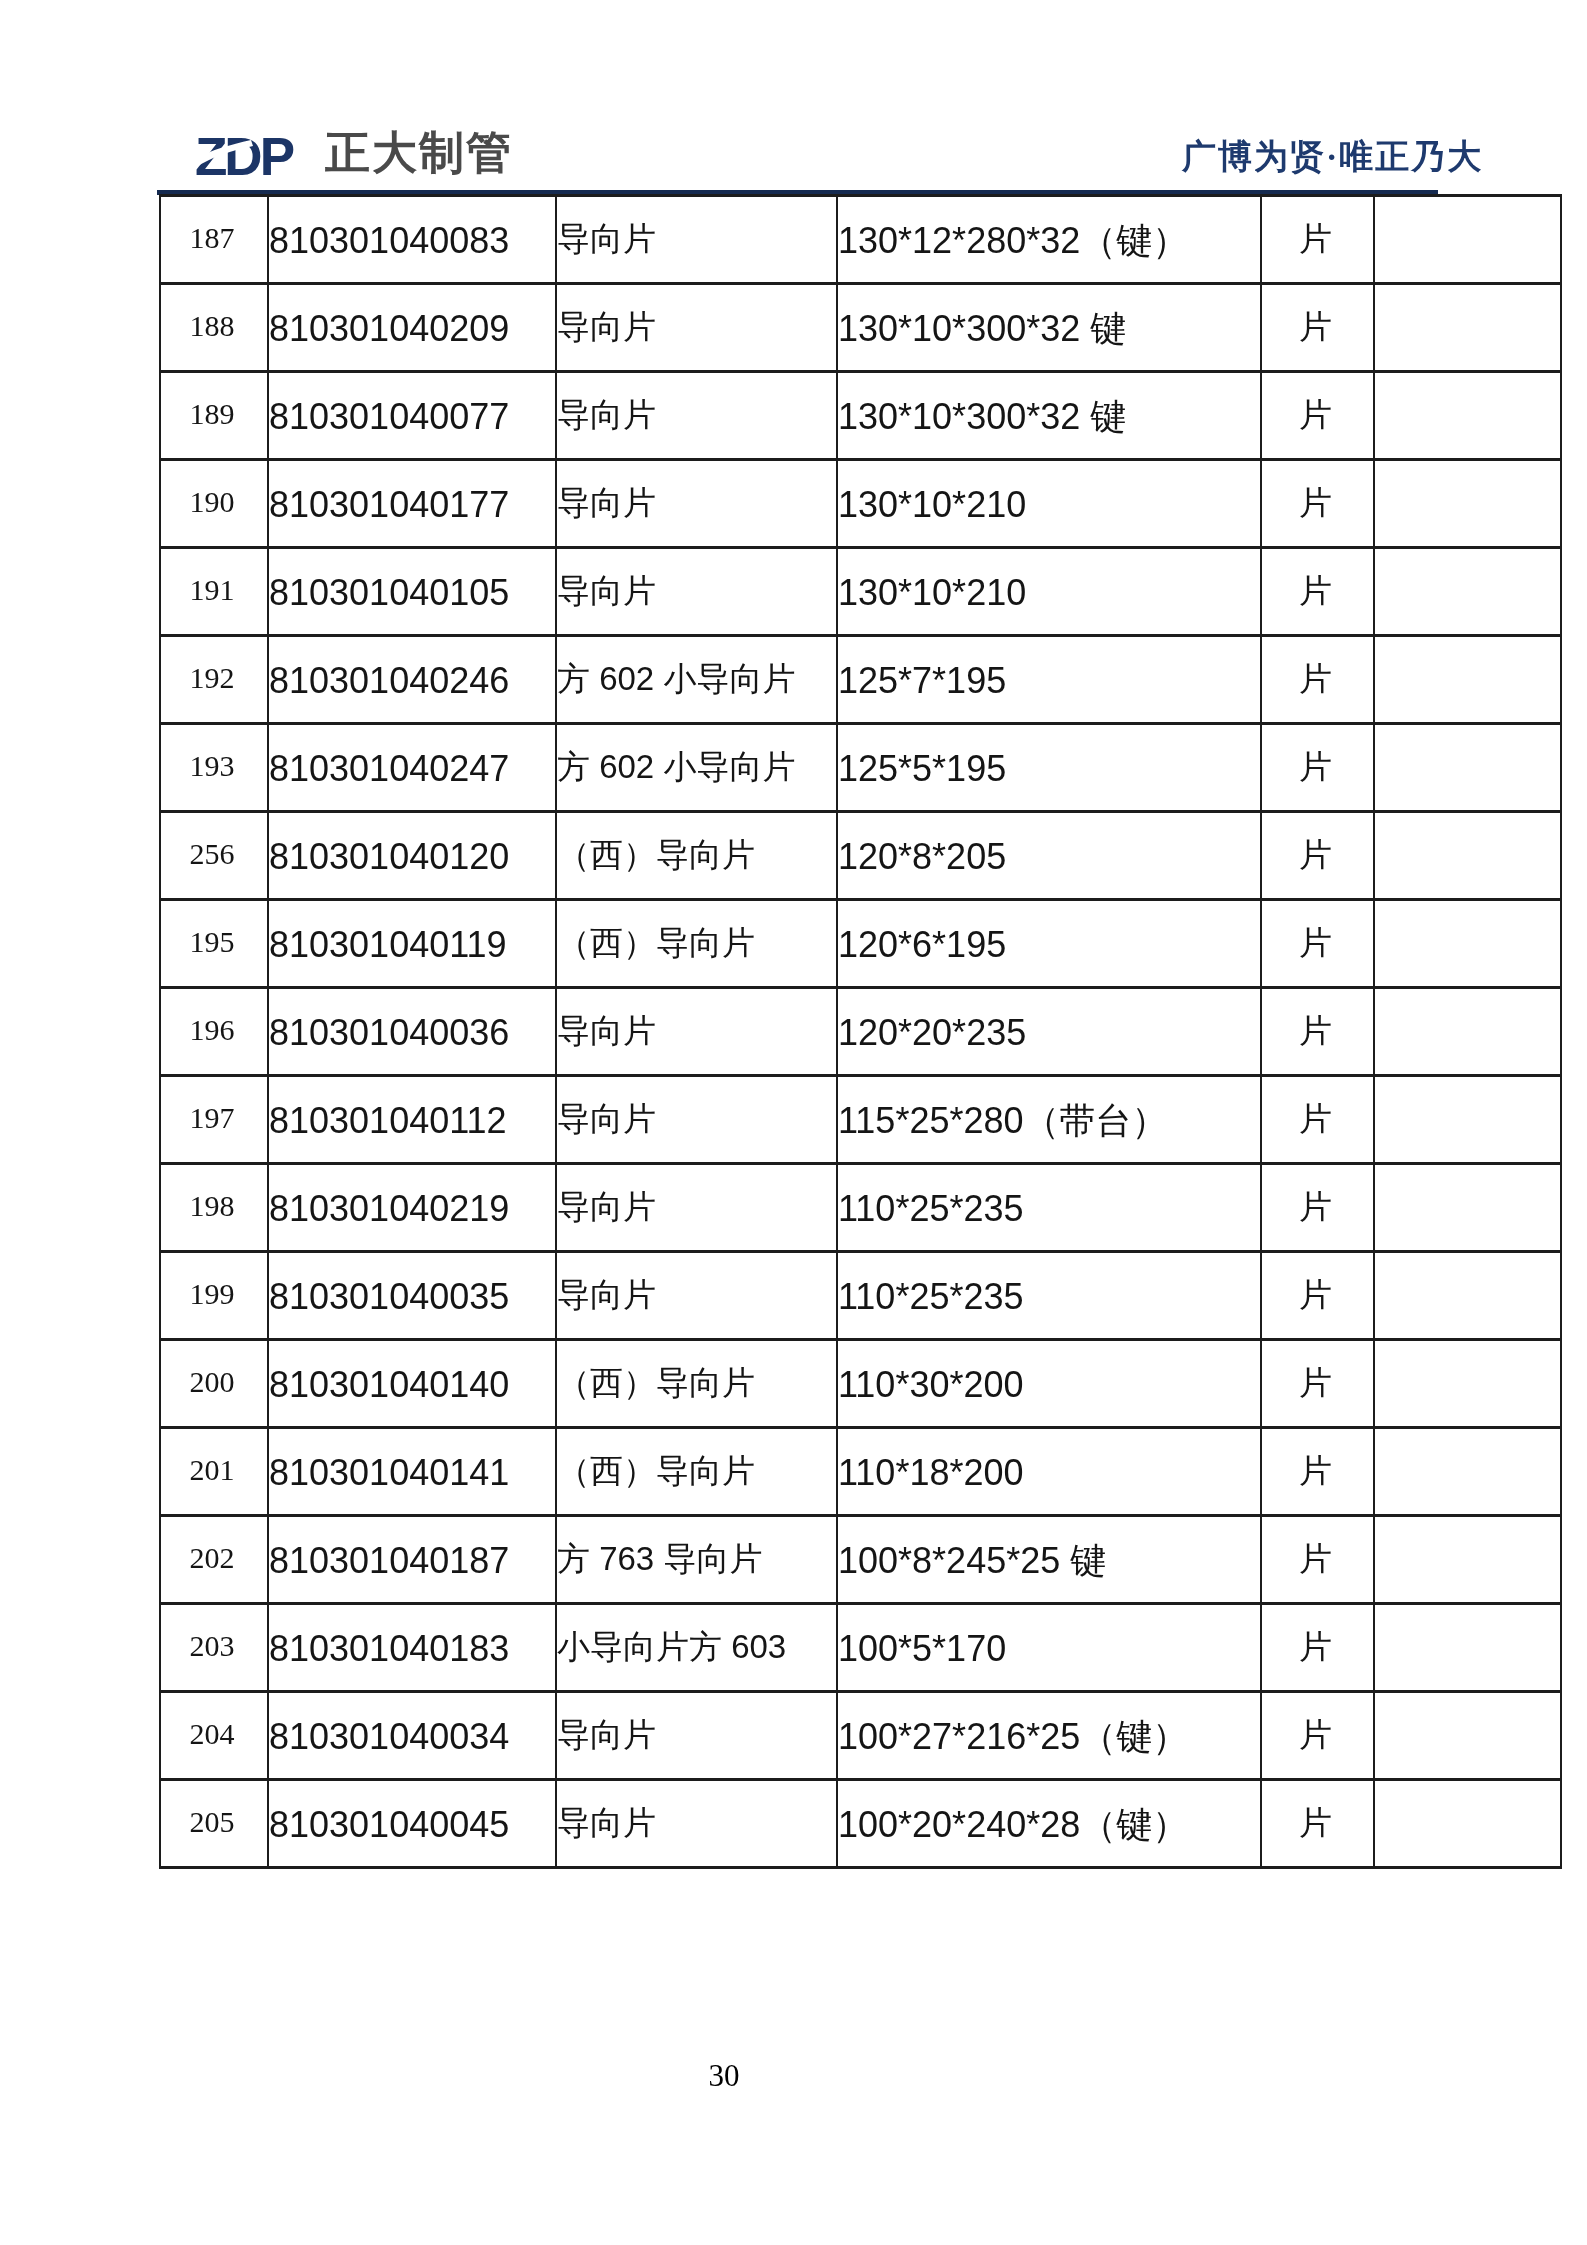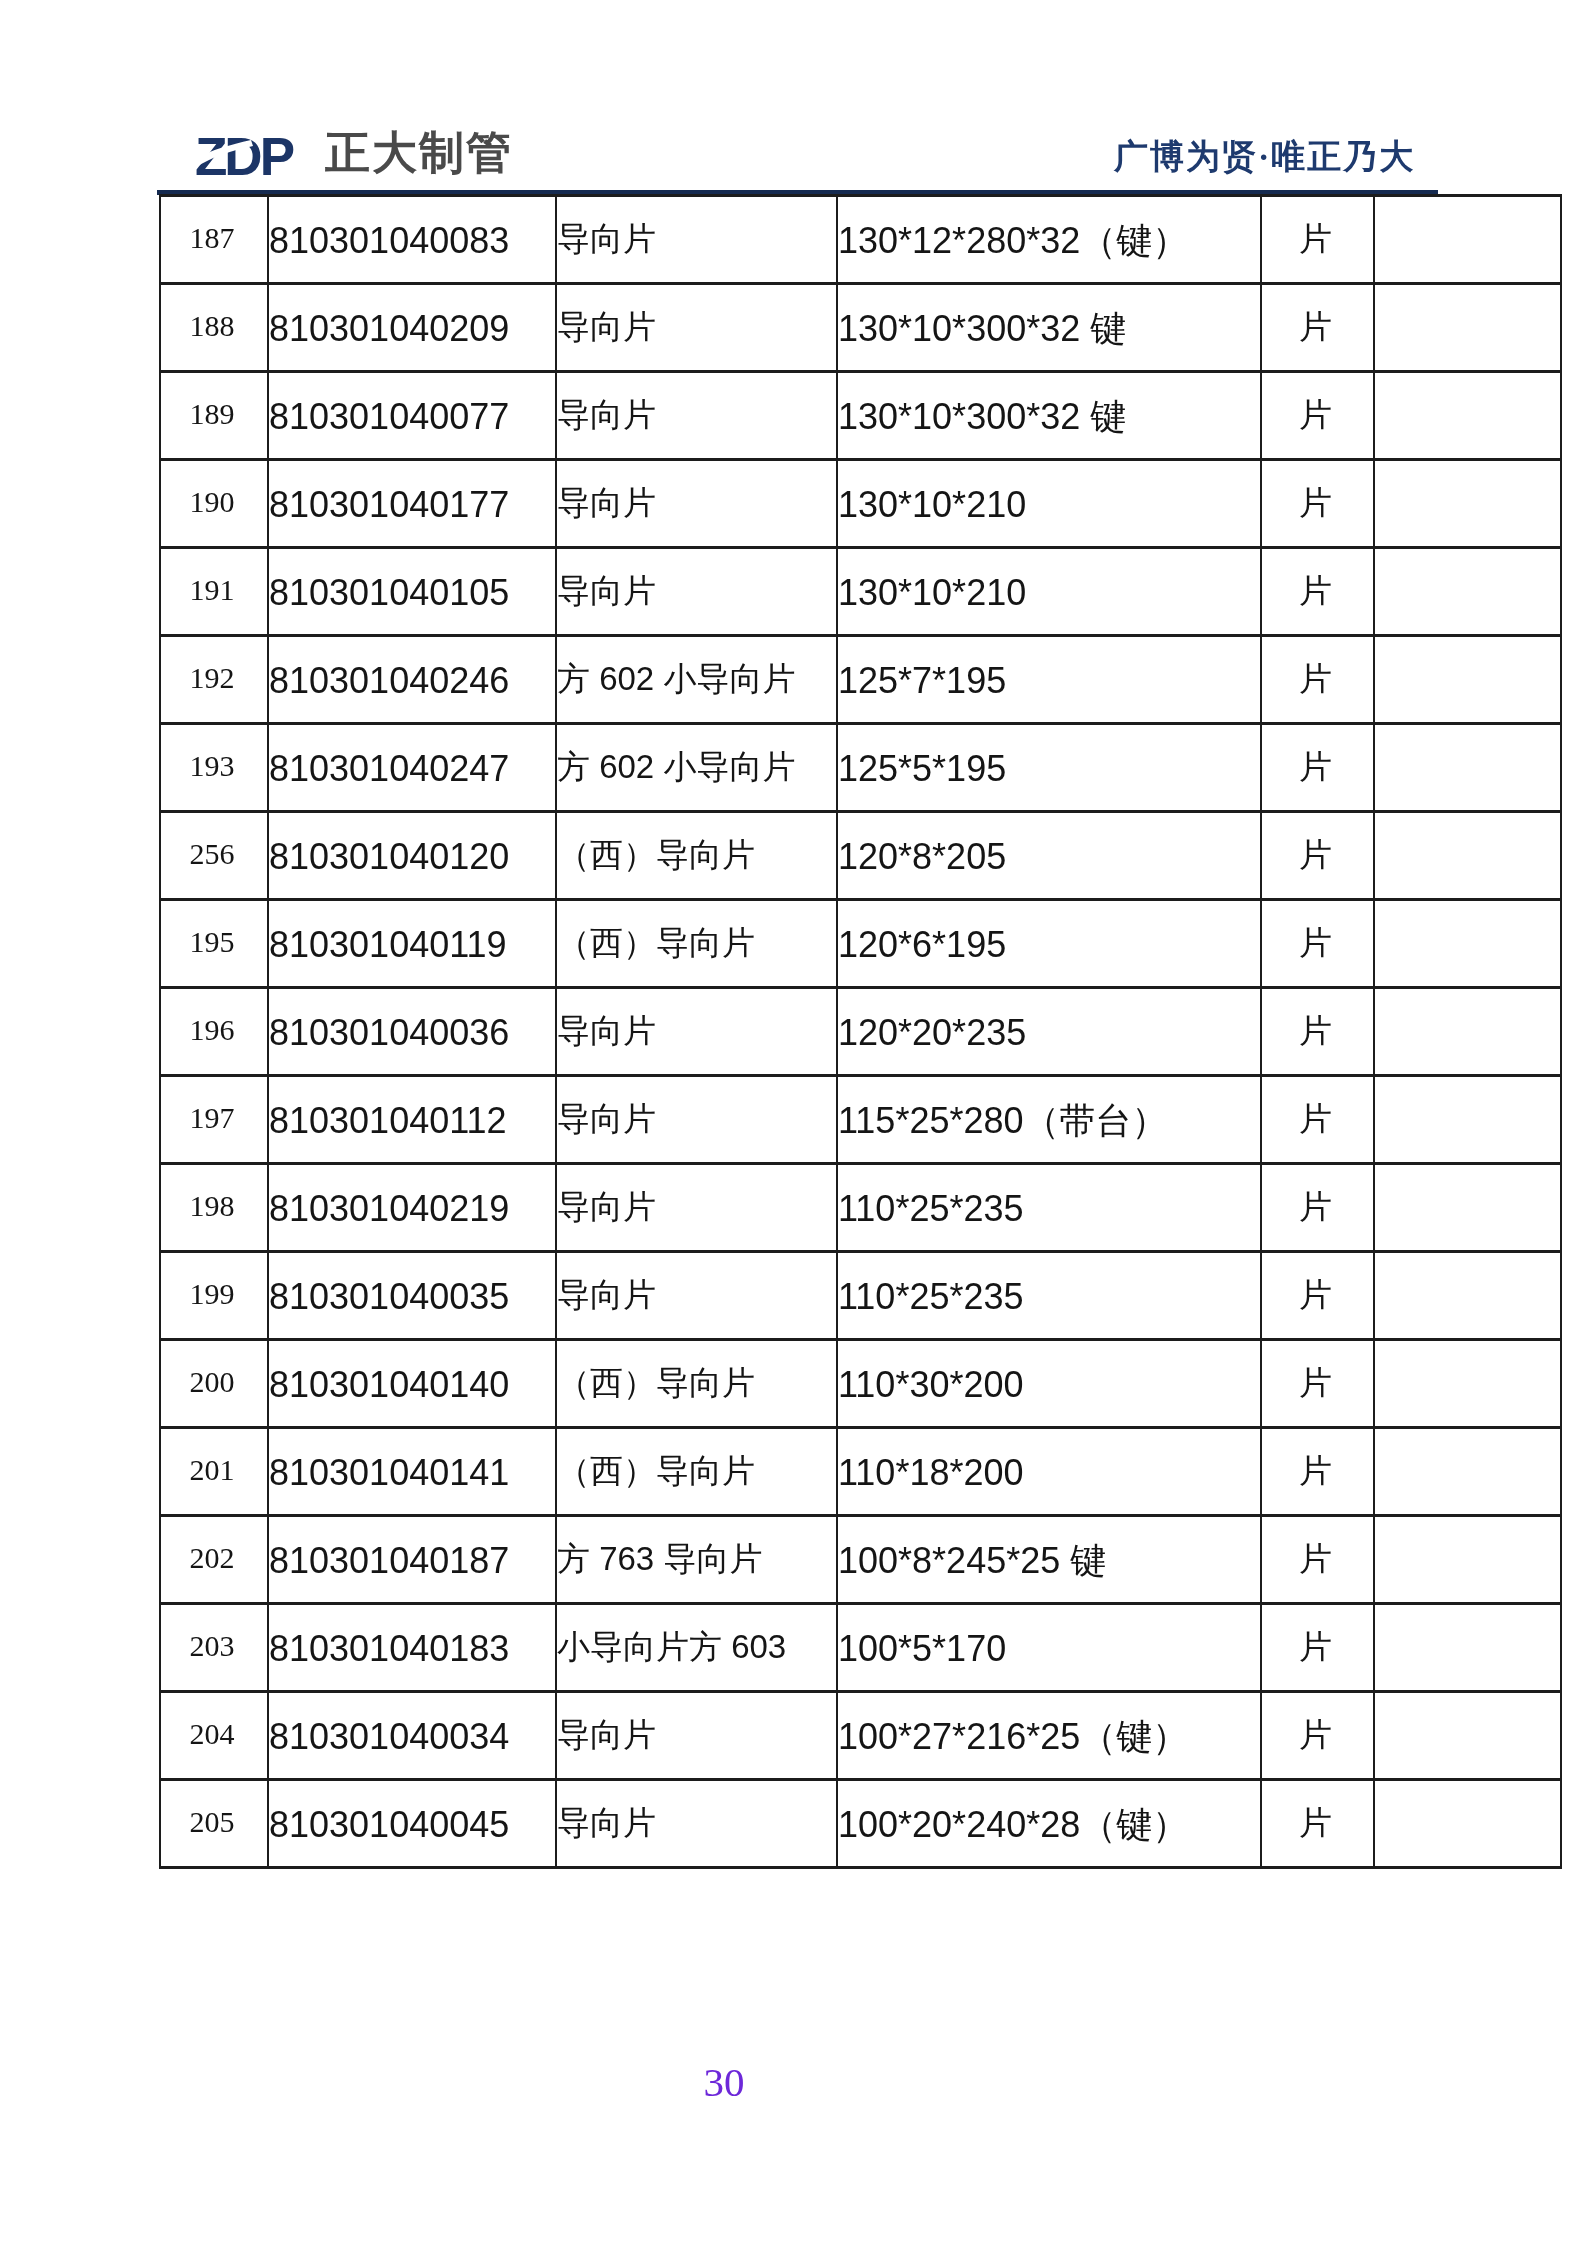--- a/index.html
+++ b/index.html
@@ -30,21 +30,21 @@
   }
   .logo-mark{display:block;}
   .company-name{
     margin-left:14px;
     font-size:45px;font-weight:800;letter-spacing:2px;
     color:var(--gray-name);
     font-family:Liberation Mono, monospace;
     line-height:1;
   }
   .slogan{
-    position:absolute;left:1114px;top:140px;
+    position:absolute;left:1182px;top:140px;
     font-family:"Liberation Serif",serif;
     font-weight:bold;font-size:34px;letter-spacing:2px;
     color:var(--navy-slogan);line-height:1;
     white-space:nowrap;
   }
   .header-rule{
     position:absolute;left:157px;top:190px;
     width:1281px;height:5px;background:var(--rule);
   }
   
@@ -72,21 +72,21 @@
   td.unit-cell{
     text-align:center;font-size:33px;padding-right:14px;
     font-family:"Liberation Serif",serif;
   }
   td.notes-cell{}
   
   .page-number{
     position:absolute;left:0;top:2058px;width:1448px;
     text-align:center;
     font-family:"Liberation Serif",serif;
-    font-size:41px;color:#6d28d9;
+    font-size:31px;color:#000000;
   }
 </style>
 </head>
 <body>
 
 <div class="page">
 
   <div class="logo-row">
     <svg class="logo-mark" width="116" height="50" viewBox="0 0 116 50" aria-hidden="true">
       <text x="0" y="44" font-family="Liberation Sans, sans-serif" font-weight="bold" font-size="53" letter-spacing="-3" fill="#1c3566">ZDP</text>

